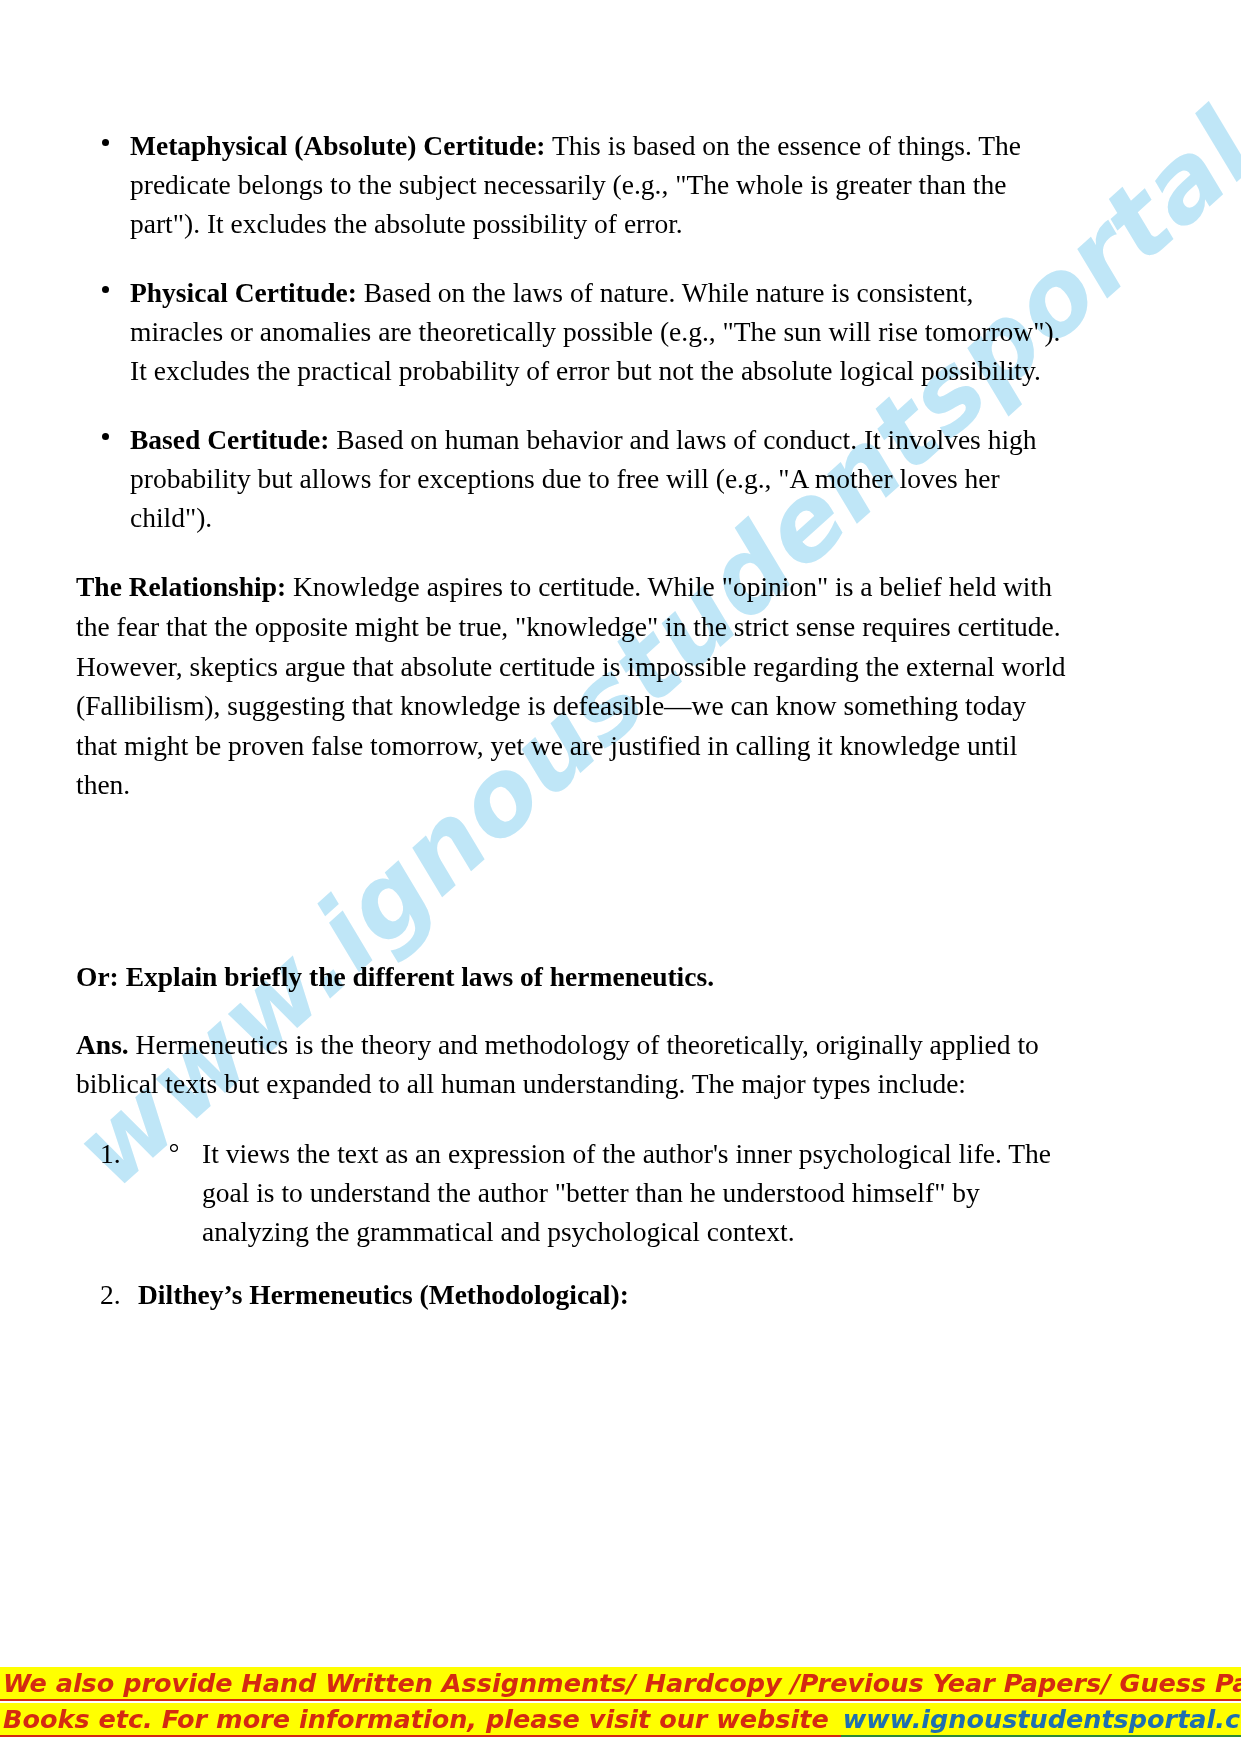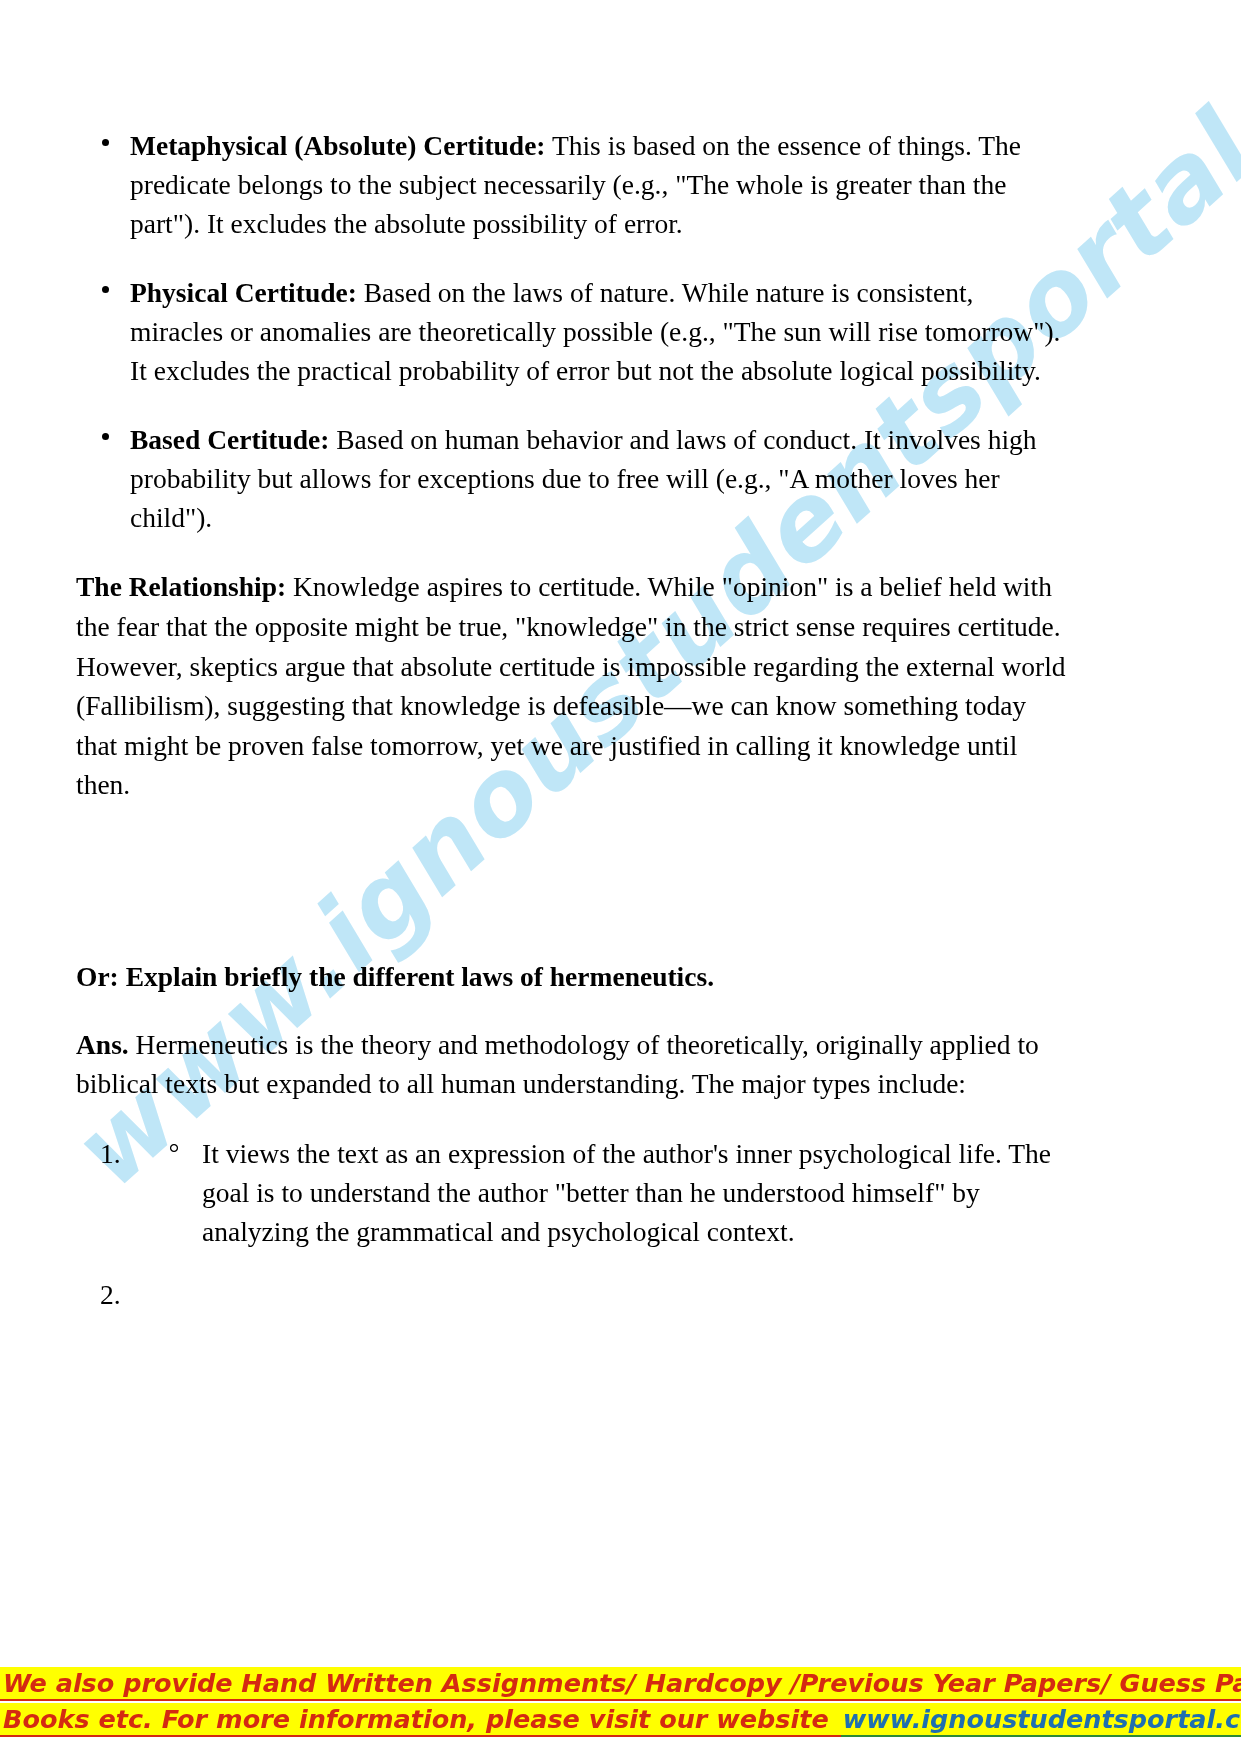--- a/index.html
+++ b/index.html
@@ -212,20 +212,21 @@
             <span class="bullet-circle"></span>
           </li>
           <li>
             <span class="bullet-circle"></span>
             <span>It views the text as an expression of the author's inner psychological life. The goal is to understand the author "better than he understood himself" by analyzing the grammatical and psychological context.</span>
           </li>
         </ul>
       </li>
       <li class="num-item" style="margin-top:20px;">
         <span class="num-marker">2.</span>
+        <span class="b">Dilthey’s Hermeneutics (Methodological):</span>
       </li>
     </ol>
 
   </div>
 </div>
 
 <div id="footer-banner">
   <div class="footer-line">
     <span class="footer-hl">We also provide Hand Written Assignments/ Hardcopy /Previous Year Papers/ Guess Papers/ e-</span>
   </div>

